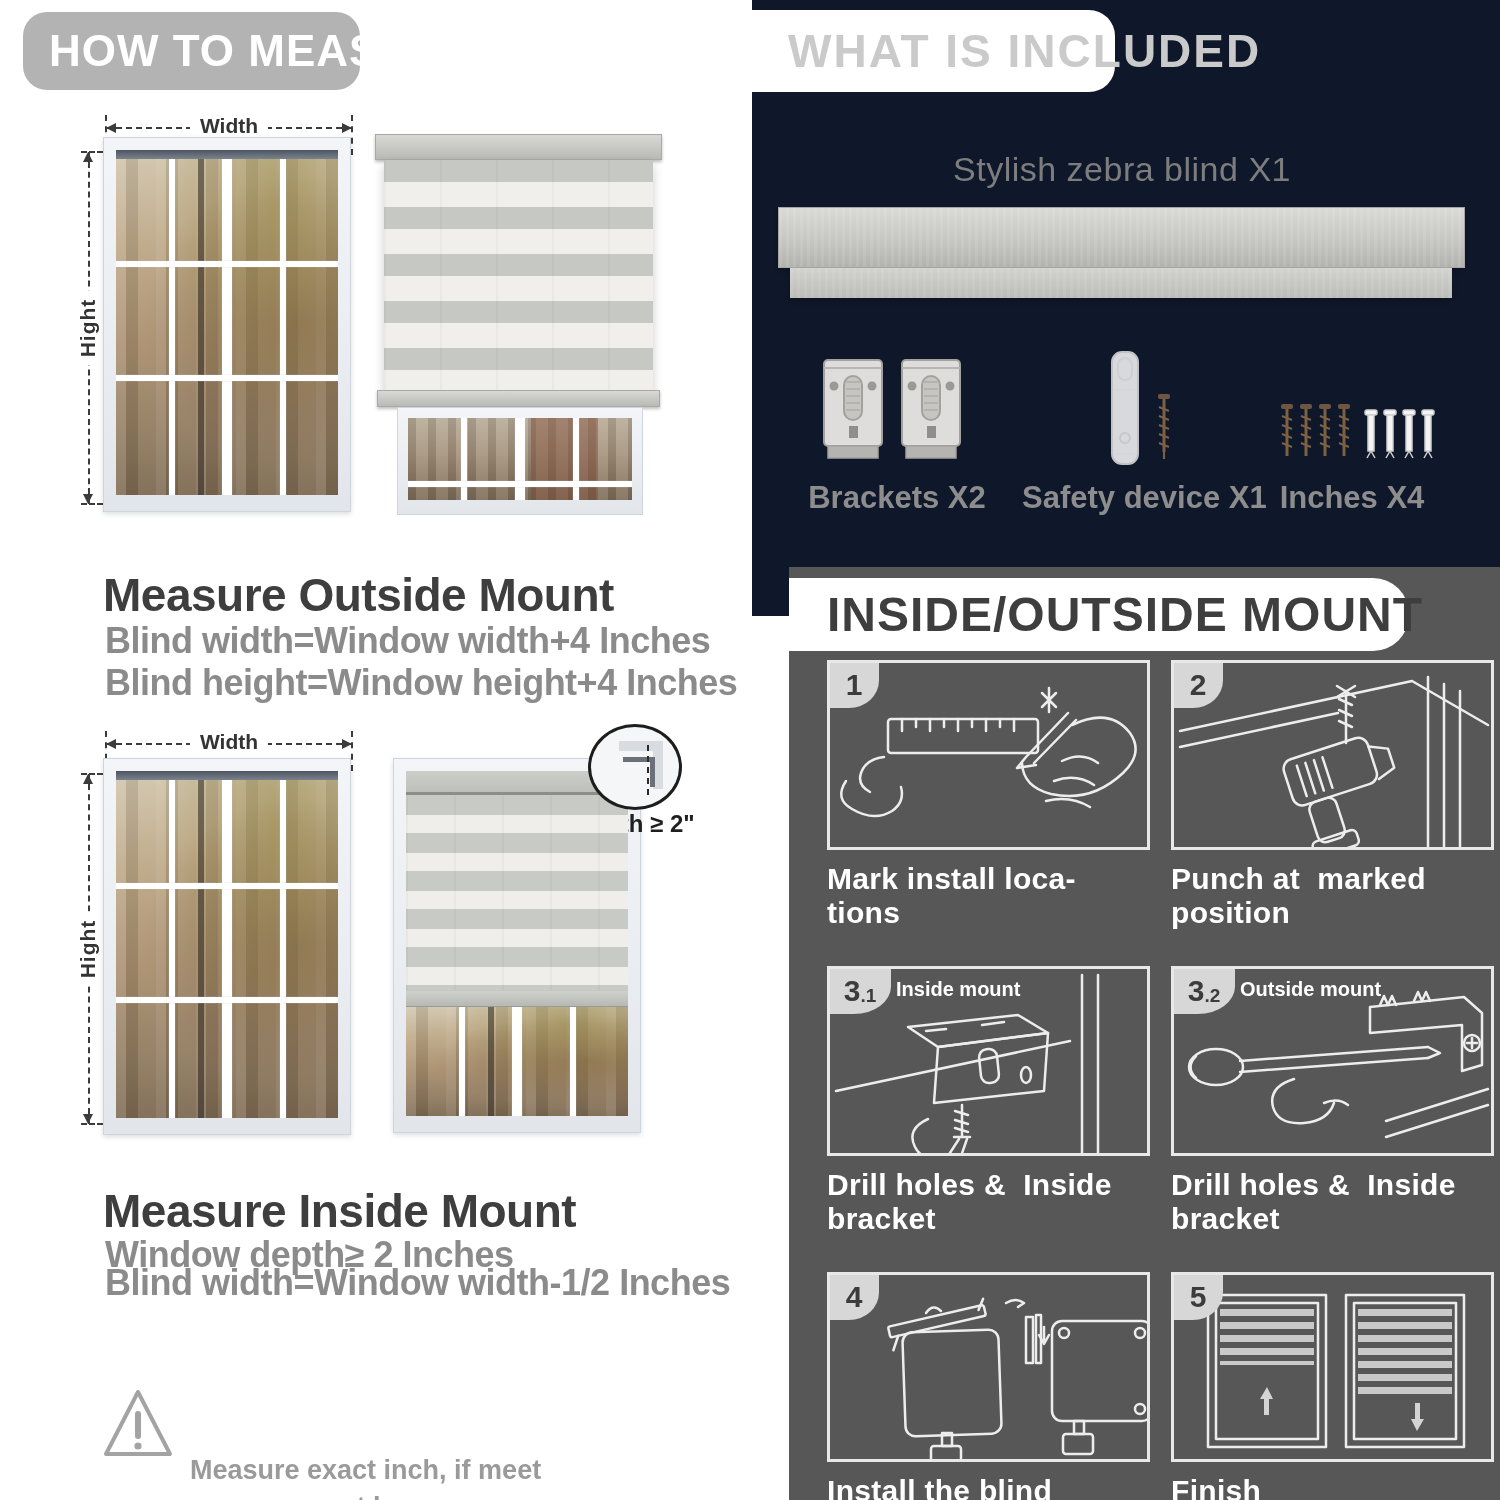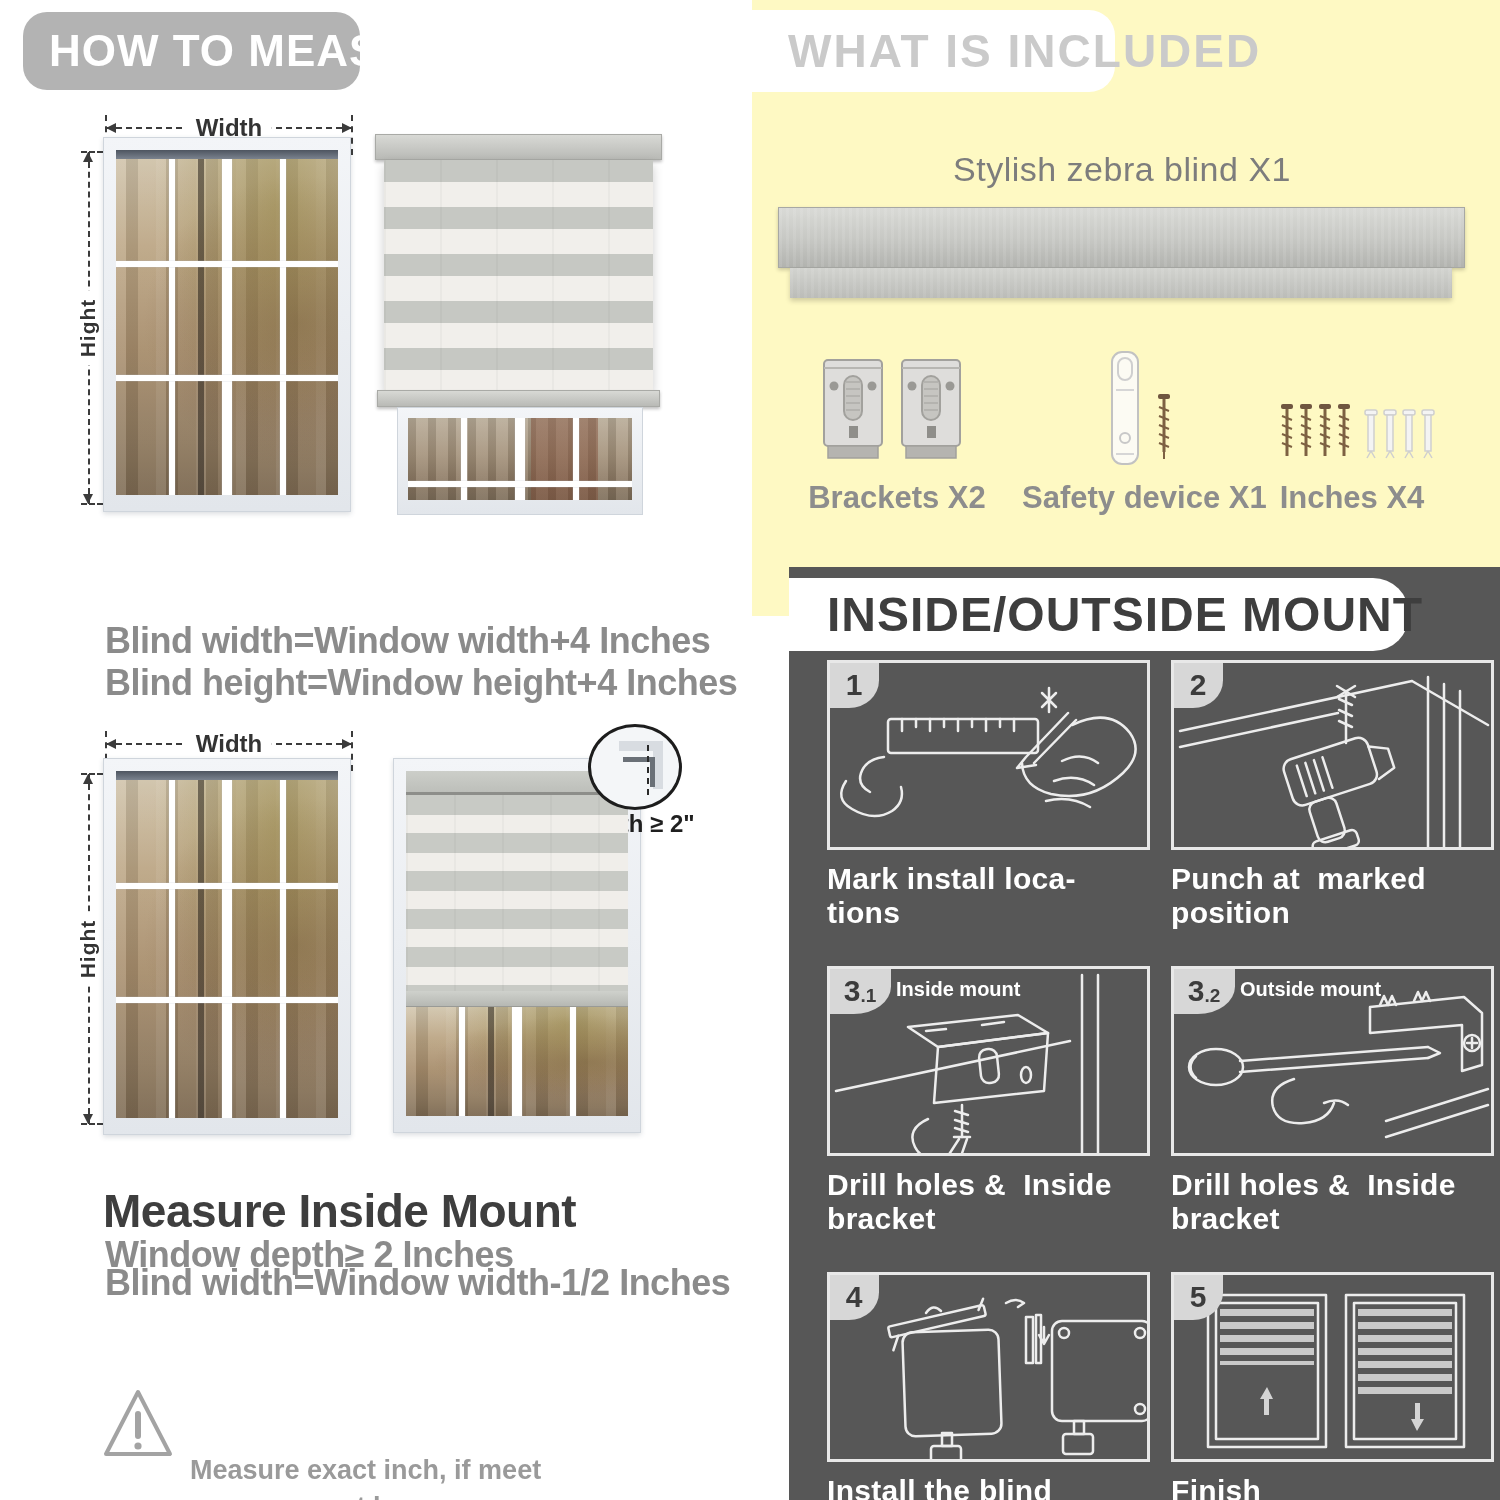--- a/index.html
+++ b/index.html
@@ -17,21 +17,21 @@
   }
   
   .harrow { position:absolute; height:0; border-top:2px dashed #3b3b3b; }
   .harrow::before { content:""; position:absolute; left:0; top:-6px;
     border-top:5px solid transparent; border-bottom:5px solid transparent; border-right:10px solid #3b3b3b; }
   .harrow::after { content:""; position:absolute; right:0; top:-6px;
     border-top:5px solid transparent; border-bottom:5px solid transparent; border-left:10px solid #3b3b3b; }
   .harrow .tick { position:absolute; top:-14px; height:40px; width:0; border-left:2px dashed #3b3b3b; }
   .harrow .tick.l { left:-1px; } .harrow .tick.r { right:-1px; }
   .harrow .lbl { position:absolute; left:50%; top:-15px; transform:translateX(-50%);
-    background:#fff; padding:0 10px; font-size:24px; font-weight:bold; color:#333; }
+    background:#fff; padding:0 10px; font-size:21px; font-weight:bold; color:#333; }
   .varrow { position:absolute; width:0; border-left:2px dashed #3b3b3b; }
   .varrow::before { content:""; position:absolute; top:0; left:-7px;
     border-left:5px solid transparent; border-right:5px solid transparent; border-bottom:10px solid #3b3b3b; }
   .varrow::after { content:""; position:absolute; bottom:0; left:-7px;
     border-left:5px solid transparent; border-right:5px solid transparent; border-top:10px solid #3b3b3b; }
   .varrow .htick { position:absolute; width:30px; height:0; border-top:2px dashed #3b3b3b; left:-9px; }
   .varrow .htick.t { top:-1px; } .varrow .htick.b { bottom:-1px; }
   .varrow .lbl { position:absolute; left:-14px; top:50%; transform:translateY(-50%) rotate(180deg);
     writing-mode:vertical-rl; background:#fff; padding:8px 0; font-size:21px; font-weight:bold; color:#333; letter-spacing:1px;}
   
@@ -84,21 +84,21 @@
   .detail-circle .fr1 { position:absolute; right:16px; top:14px; width:44px; height:48px;
     border-top:10px solid #d8dce1; border-right:10px solid #d8dce1; }
   .detail-circle .fr2 { position:absolute; right:24px; top:30px; width:32px; height:30px;
     border-top:5px solid #6a7077; border-right:5px solid #6a7077; }
   .detail-circle .dd { position:absolute; right:30px; top:18px; height:50px; border-left:2px dashed #2a2a2a; }
   .depth-label { position:absolute; font-size:24px; font-weight:bold; color:#1f1f1f; text-align:center; }
   .mheading { position:absolute; font-size:46px; font-weight:bold; color:#3e3e3e; letter-spacing:-0.5px; white-space:nowrap; }
   .mline { position:absolute; font-size:36px; font-weight:bold; color:#8b8b8b; letter-spacing:-0.5px; white-space:nowrap; }
   .warn-text { position:absolute; font-size:27px; font-weight:bold; color:#9a9a9a; line-height:37px; white-space:pre-wrap; }
   
-  .right-top { position:absolute; left:752px; top:0; width:748px; height:616px; background:#fef9c3; }
+  .right-top { position:absolute; left:752px; top:0; width:748px; height:616px; background:#0f172a; }
   .banner-right {
     position:absolute; left:0; top:10px; width:363px; height:82px; background:#ffffff;
     border-radius:0 26px 26px 0; color:#cacaca; font-size:46px; font-weight:bold;
     line-height:82px; padding-left:36px; letter-spacing:2px; white-space:nowrap; }
   .product-label { position:absolute; left:30px; top:150px; width:680px; text-align:center;
     font-size:34px; font-weight:normal; color:#7d7d7d; letter-spacing:.5px; }
   .rail1 { position:absolute; left:26px; top:207px; width:687px; height:61px;
     background:
       repeating-linear-gradient(90deg, rgba(255,255,255,.09) 0 3px, transparent 3px 7px),
       linear-gradient(180deg,#d9dad6 0%,#c6c7c3 55%,#b2b3af 100%);
@@ -167,20 +167,21 @@
     <div class="railA" style="left:377px; top:390px; width:283px; height:17px;"></div>
     <div class="smallwin" style="left:397px; top:407px; width:246px; height:108px;">
       <div class="photo">
         <div class="mv q1"></div>
         <div class="mv c"></div>
         <div class="mv q3"></div>
         <div class="mh low"></div>
       </div>
     </div>
 
+    <h2 class="mheading" style="left:103px; top:530px;">Measure Outside Mount</h2>
     <p class="mline" style="left:105px; top:584px;">Blind width=Window width+4 Inches</p>
     <p class="mline" style="left:105px; top:626px;">Blind height=Window height+4 Inches</p>
 
     <div class="harrow" style="left:106px; top:743px; width:246px;">
       <div class="tick l"></div>
       <div class="tick r"></div>
       <span class="lbl">Width</span>
     </div>
     <div class="varrow" style="left:88px; top:774px; height:350px;">
       <div class="htick t"></div>

